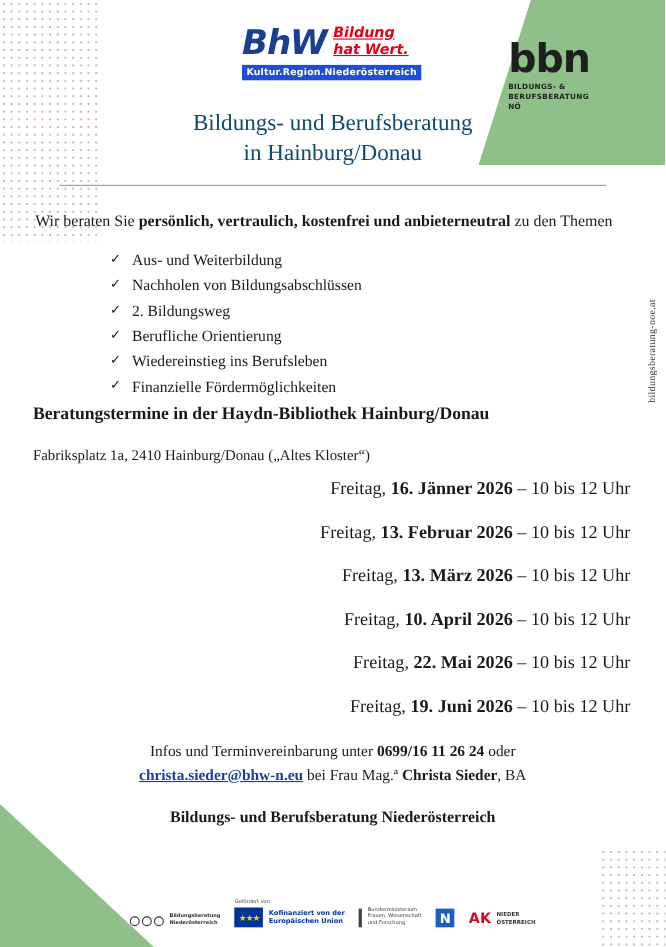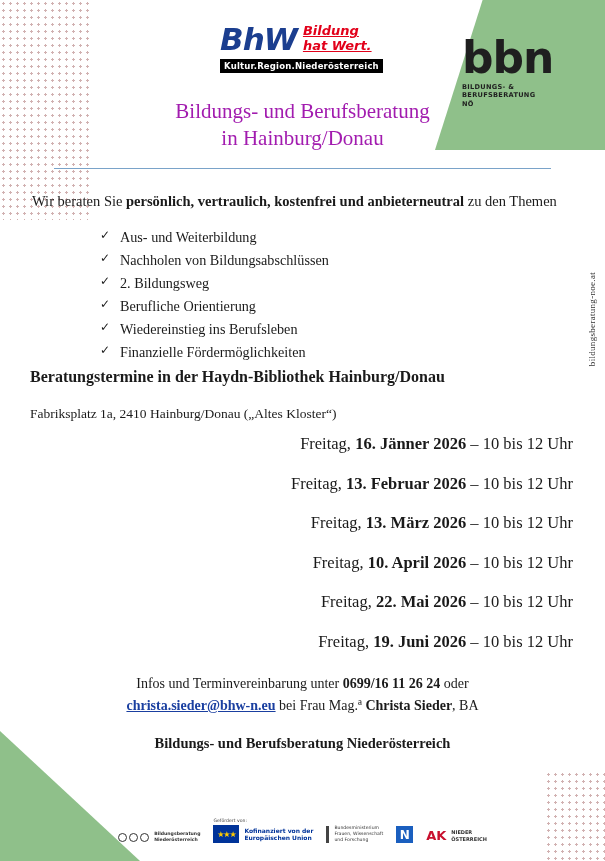--- a/index.html
+++ b/index.html
@@ -92,62 +92,62 @@
     font-weight: bold;
     font-style: italic;
     font-size: 13px;
     color: #e2001a;
     line-height: 1.12;
     padding-bottom: 2px;
     text-decoration: underline;
   }
   .bhw-sub {
     margin-top: 4px;
-    background: #000000;
+    background: #1d4ed8;
     color: #ffffff;
     font-family: "DejaVu Sans", sans-serif;
     font-size: 8.5px;
     font-weight: bold;
     letter-spacing: .2px;
     padding: 2px 4px;
     display: inline-block;
   }
 
   .bbn-logo {
     position: absolute;
     right: 18px;
     top: 38px;
     text-align: left;
     width: 95px;
   }
   .bbn-mark {
     font-family: "DejaVu Sans", sans-serif;
     font-weight: bold;
-    font-size: 44px;
+    font-size: 36px;
     color: #1f1f1f;
     line-height: .9;
     letter-spacing: -1px;
   }
   .bbn-sub {
     font-family: "DejaVu Sans", sans-serif;
     font-size: 6.6px;
     font-weight: bold;
     color: #1f1f1f;
     line-height: 1.35;
     margin-top: 5px;
     letter-spacing: .3px;
   }
 
   .doc-title {
     position: absolute;
     left: 0; right: 0;
     top: 98px;
     text-align: center;
     font-size: 21px;
-    color: #a21caf;
+    color: #0c4a6e;
     line-height: 1.28;
   }
 
   .title-rule {
     position: absolute;
     left: 24px;
     right: 24px;
     top: 168px;
     height: 1px;
     background: #7aa3c9;

